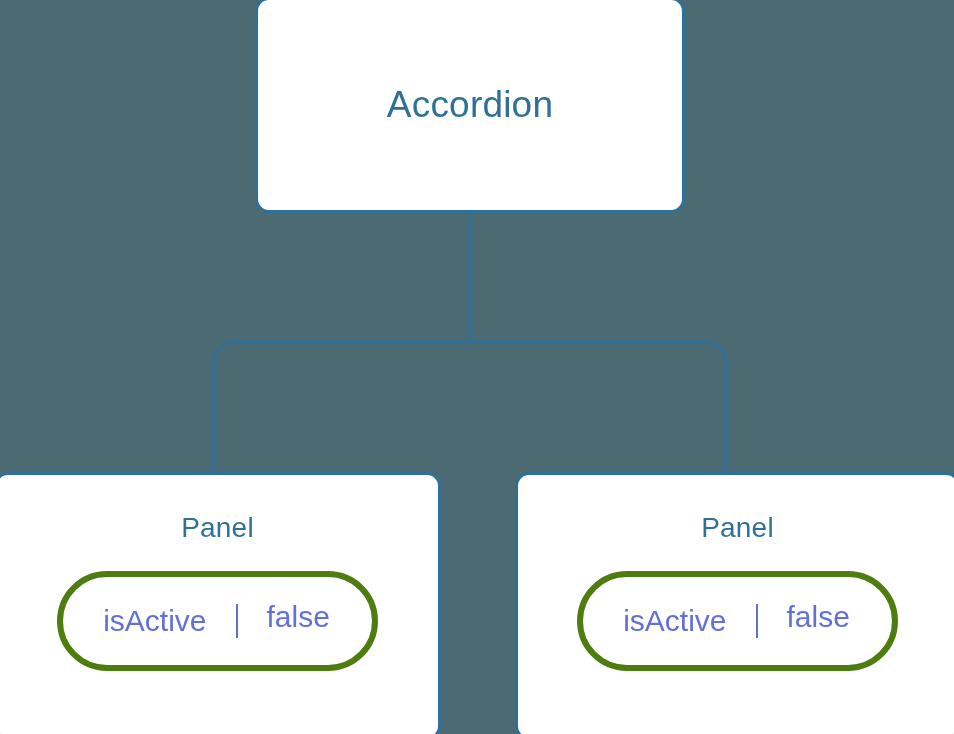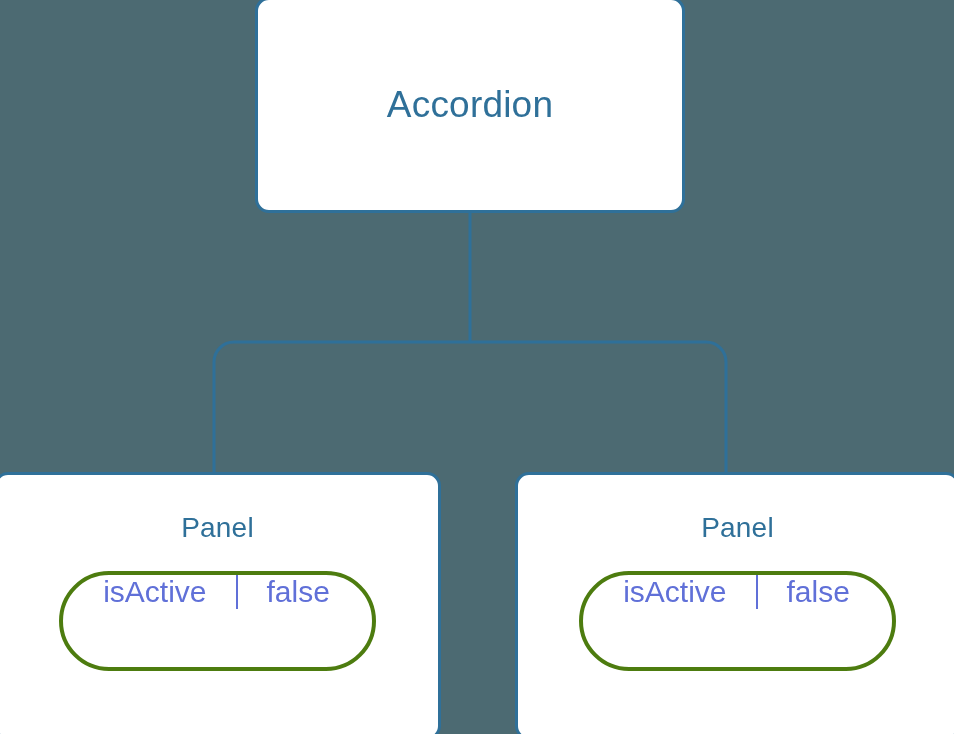--- a/index.html
+++ b/index.html
@@ -76,24 +76,24 @@
     letter-spacing: 0.2px;
     white-space: nowrap;
   }
   #node-accordion .node-title {
     font-size: 37px;
   }
 
   
   .prop-pill {
     display: flex;
-    align-items: flex-start;
+    align-items: center;
     margin-top: 27px;
     height: 100px;
-    border: 4px solid #4d7c0f;
+    border: 6px solid #4d7c0f;
     border-radius: 50px;
     box-sizing: border-box;
     background: transparent;
   }
   .prop-key,
   .prop-value {
     display: flex;
     align-items: center;
     justify-content: center;
     color: #6070d8;

